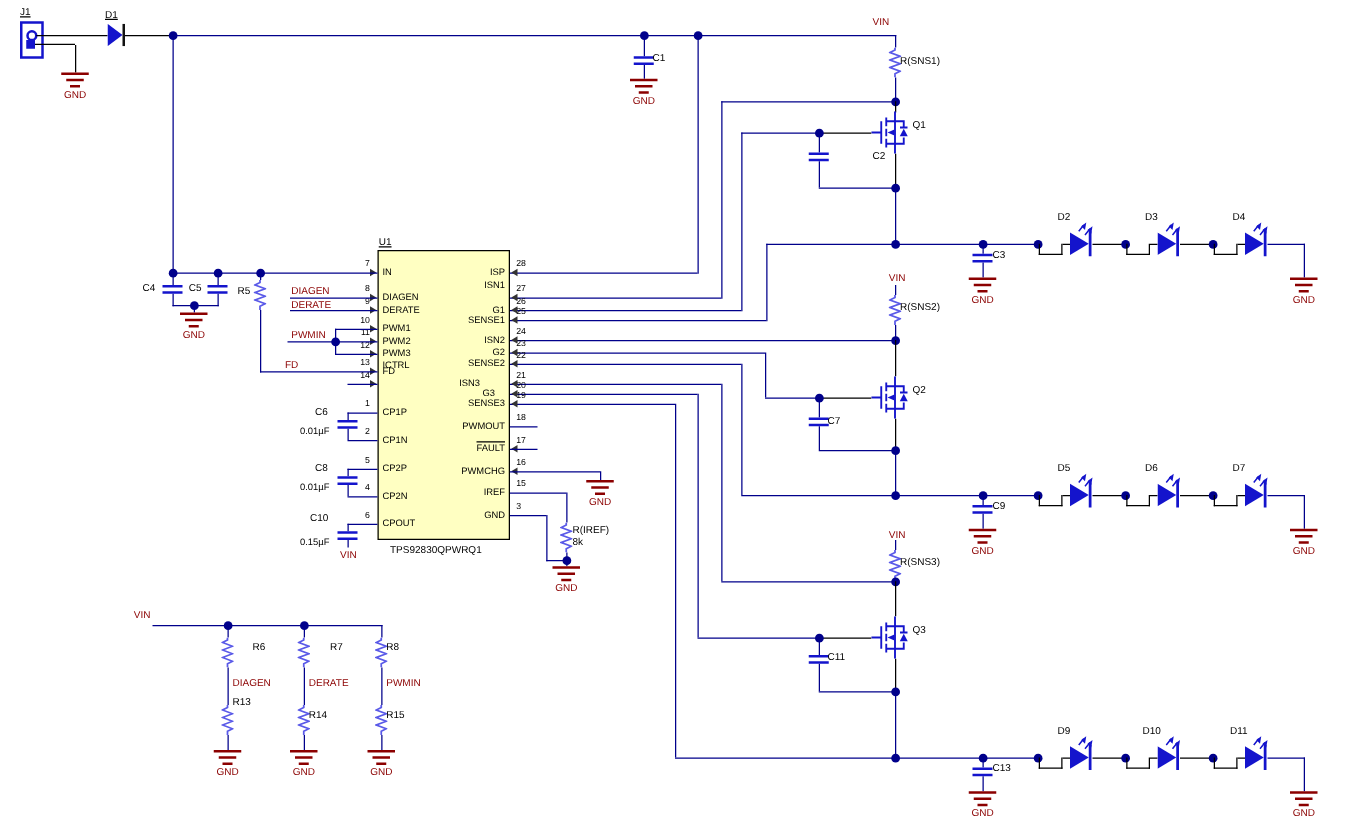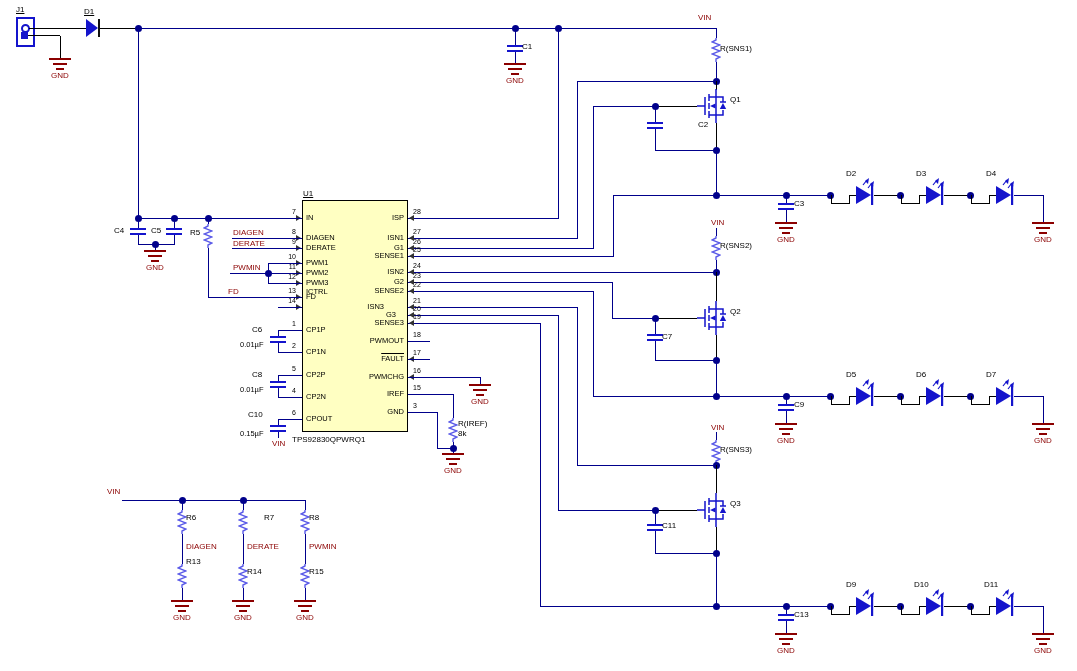--- a/index.html
+++ b/index.html
@@ -370,21 +370,21 @@
   <i class="w" style="left:1043px;top:606px;width:1px;height:27px"></i>
   <div class="gnd" style="left:1043px;top:633px">
       <i class="b1"></i>
       <i class="b2"></i>
       <i class="b3"></i>
       <b>GND</b>
     </div>
 
   <div class="icbox"></div>
   <span class="lbl und" style="left:303px;top:189px">U1</span>
-  <span class="lbl" style="left:292px;top:435px">TPS92830QPWRQ1</span>
+  <span class="lbl" style="left:312px;top:435px">TPS92830QPWRQ1</span>
 
   <span class="pname" style="left:306px;top:214px">IN</span>
   <span class="pname" style="left:306px;top:234px">DIAGEN</span>
   <span class="pname" style="left:306px;top:244px">DERATE</span>
   <span class="pname" style="left:306px;top:259px">PWM1</span>
   <span class="pname" style="left:306px;top:269px">PWM2</span>
   <span class="pname" style="left:306px;top:279px">PWM3</span>
   <span class="pname" style="left:306px;top:293px">FD</span>
   <span class="pname" style="left:306px;top:288px">ICTRL</span>
   <span class="pname" style="left:306px;top:326px">CP1P</span>
@@ -401,21 +401,21 @@
   <span class="pnum pnl" style="left:276px;top:273px">12</span>
   <span class="pnum pnl" style="left:276px;top:287px">13</span>
   <span class="pnum pnl" style="left:276px;top:297px">14</span>
   <span class="pnum pnl" style="left:276px;top:320px">1</span>
   <span class="pnum pnl" style="left:276px;top:342px">2</span>
   <span class="pnum pnl" style="left:276px;top:365px">5</span>
   <span class="pnum pnl" style="left:276px;top:387px">4</span>
   <span class="pnum pnl" style="left:276px;top:409px">6</span>
 
   <span class="pname pnr" style="left:346px;top:214px">ISP</span>
-  <span class="pname pnr" style="left:346px;top:234px">ISN1</span>
+  <span class="pname pnr" style="left:346px;top:224px">ISN1</span>
   <span class="pname pnr" style="left:346px;top:244px">G1</span>
   <span class="pname pnr" style="left:346px;top:252px">SENSE1</span>
   <span class="pname pnr" style="left:346px;top:268px">ISN2</span>
   <span class="pname pnr" style="left:346px;top:278px">G2</span>
   <span class="pname pnr" style="left:346px;top:287px">SENSE2</span>
   <span class="pname pnr" style="left:326px;top:303px">ISN3</span>
   <span class="pname pnr" style="left:338px;top:311px">G3</span>
   <span class="pname pnr" style="left:346px;top:319px">SENSE3</span>
   <span class="pname pnr" style="left:346px;top:337px">PWMOUT</span>
   <span class="pname pnr ovl" style="left:346px;top:355px">FAULT</span>
@@ -571,21 +571,21 @@
   <i class="w" style="left:437px;top:448px;width:17px;height:1px"></i>
 
   <span class="lbl mar" style="left:107px;top:487px">VIN</span>
   <i class="w" style="left:122px;top:500px;width:184px;height:1px"></i>
   <div class="dot" style="left:182px;top:500px"></div>
   <div class="dot" style="left:243px;top:500px"></div>
   <i class="w" style="left:182px;top:500px;width:1px;height:10px"></i>
   <svg class="cmp" style="left:177px;top:510px" width="10" height="24">
       <use href="#sym-res"></use>
     </svg>
-  <span class="lbl" style="left:186px;top:513px">R6</span>
+  <span class="lbl" style="left:202px;top:513px">R6</span>
   <i class="w" style="left:182px;top:534px;width:1px;height:30px"></i>
   <span class="lbl mar" style="left:186px;top:542px">DIAGEN</span>
   <svg class="cmp" style="left:177px;top:564px" width="10" height="24">
       <use href="#sym-res"></use>
     </svg>
   <span class="lbl" style="left:186px;top:557px">R13</span>
   <i class="w" style="left:182px;top:588px;width:1px;height:12px"></i>
   <div class="gnd" style="left:182px;top:600px">
       <i class="b1"></i>
       <i class="b2"></i>

